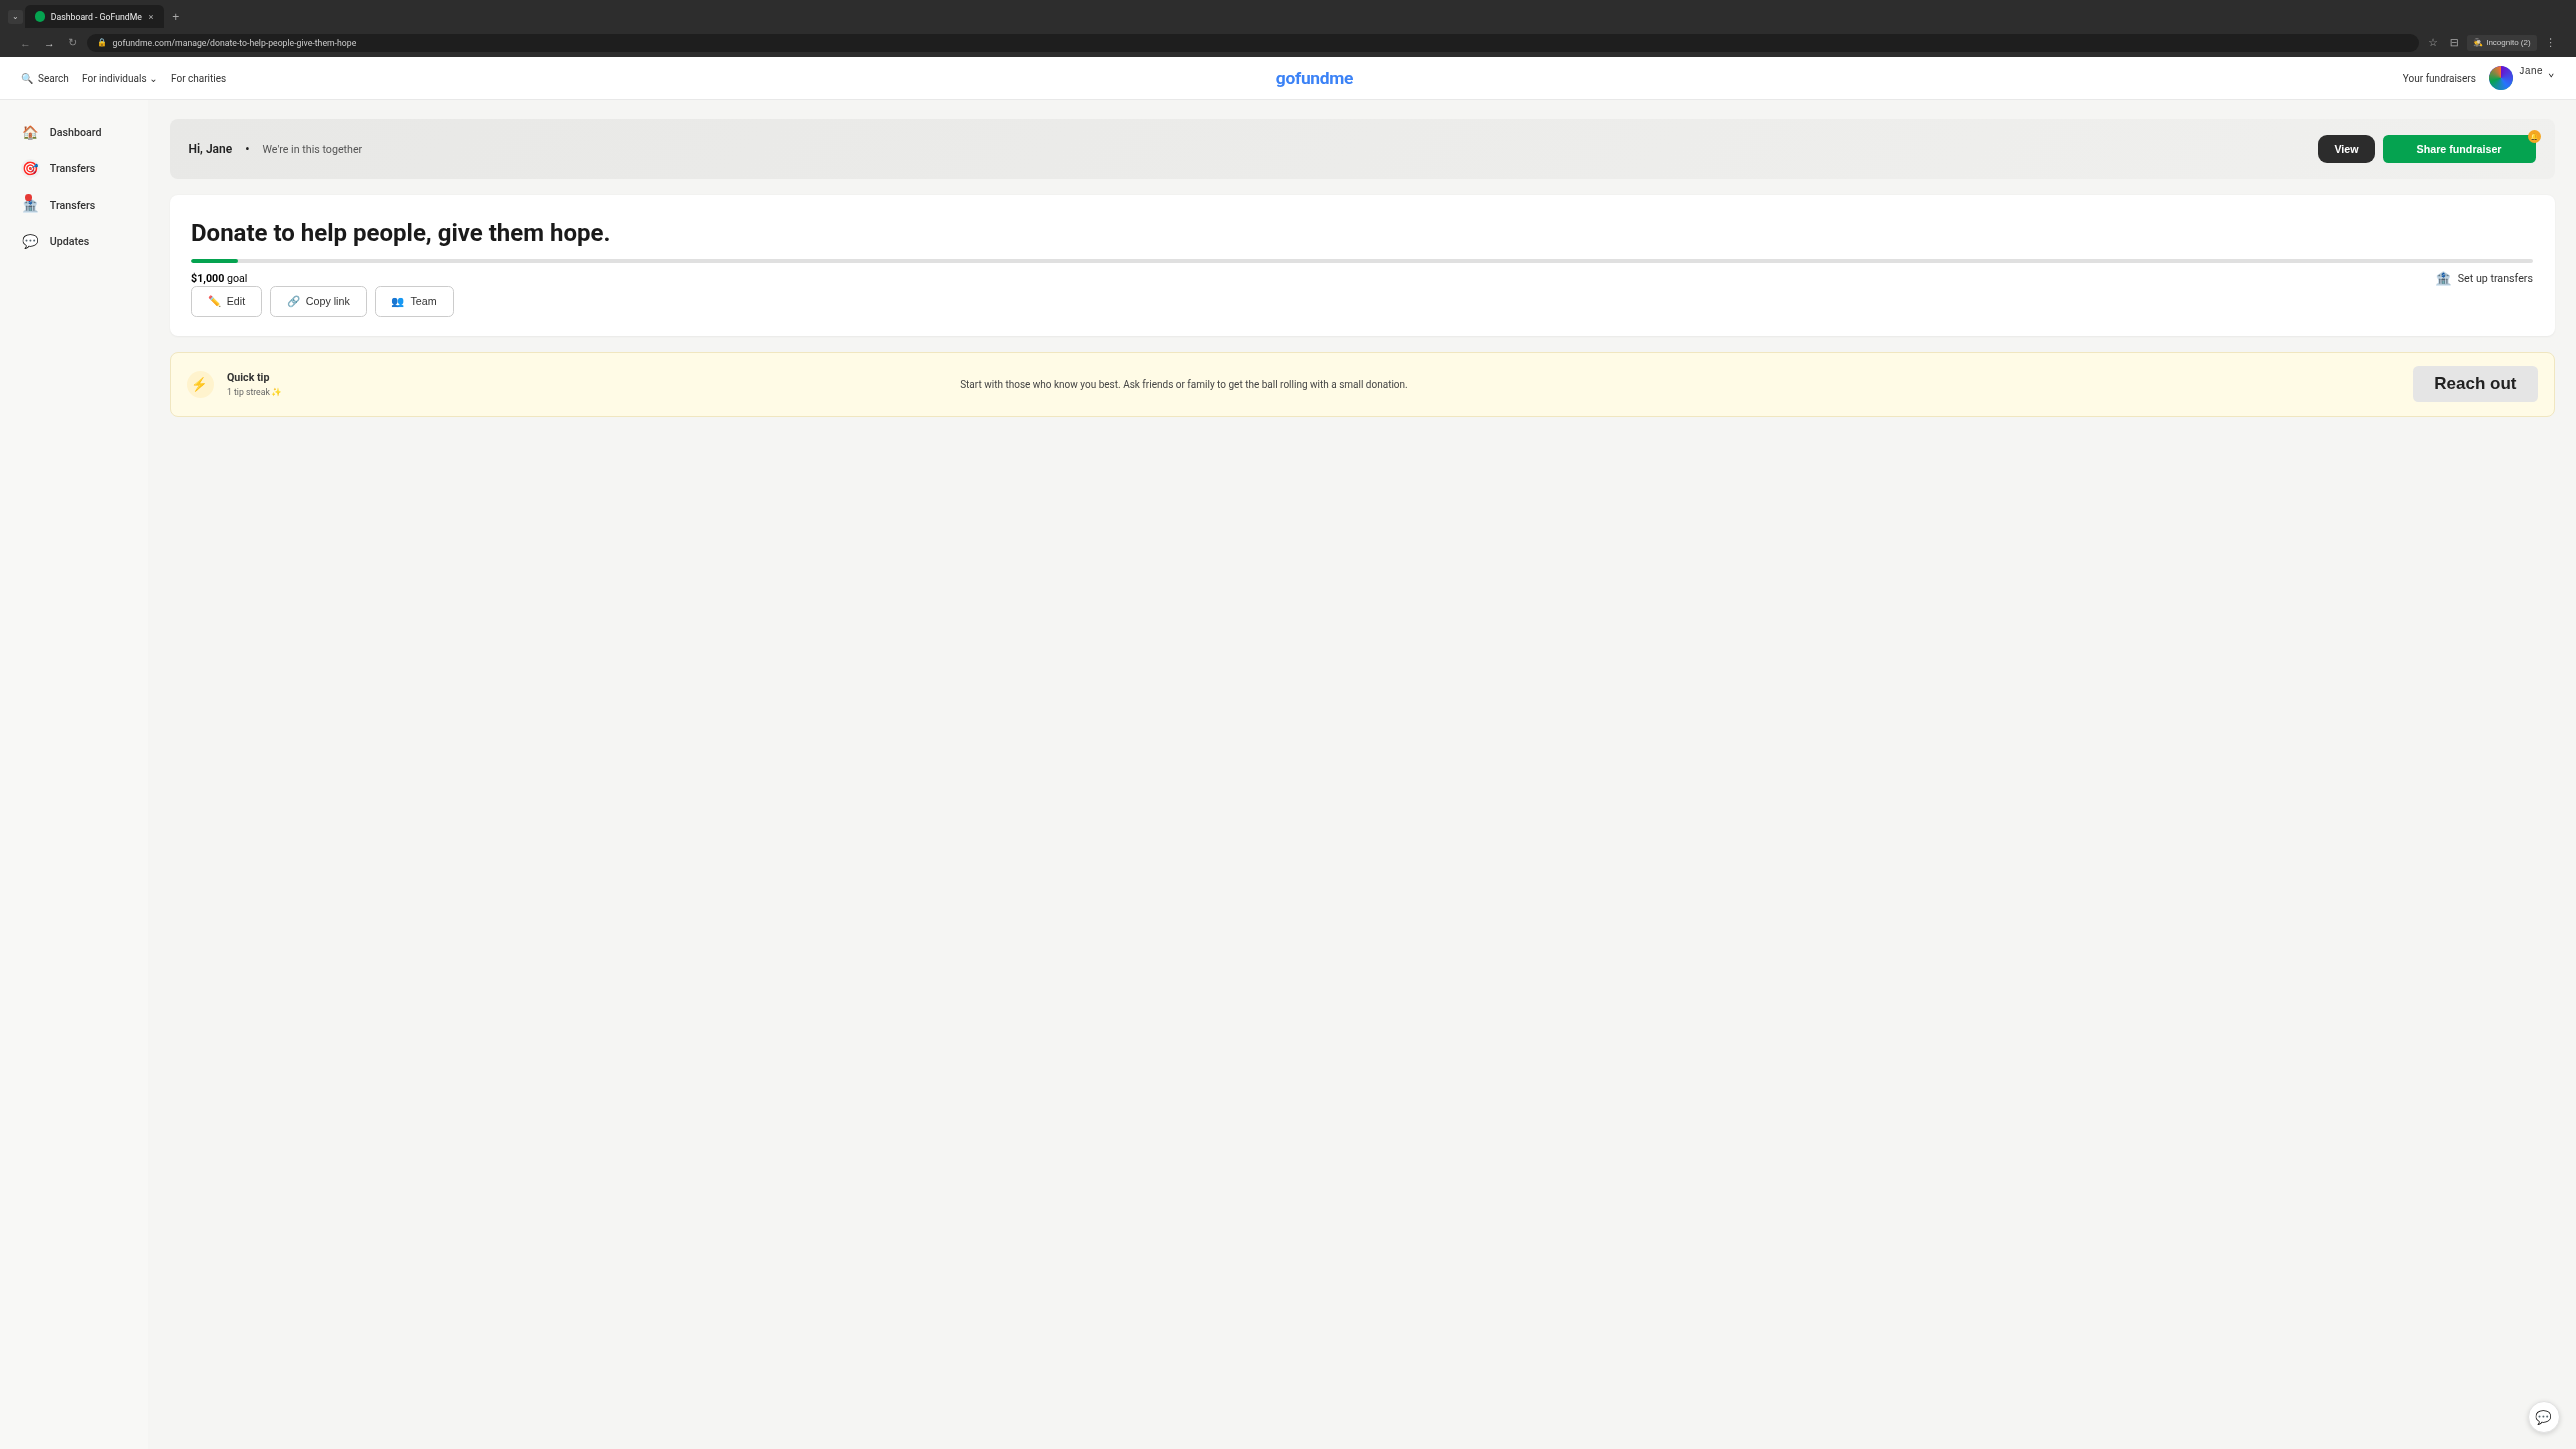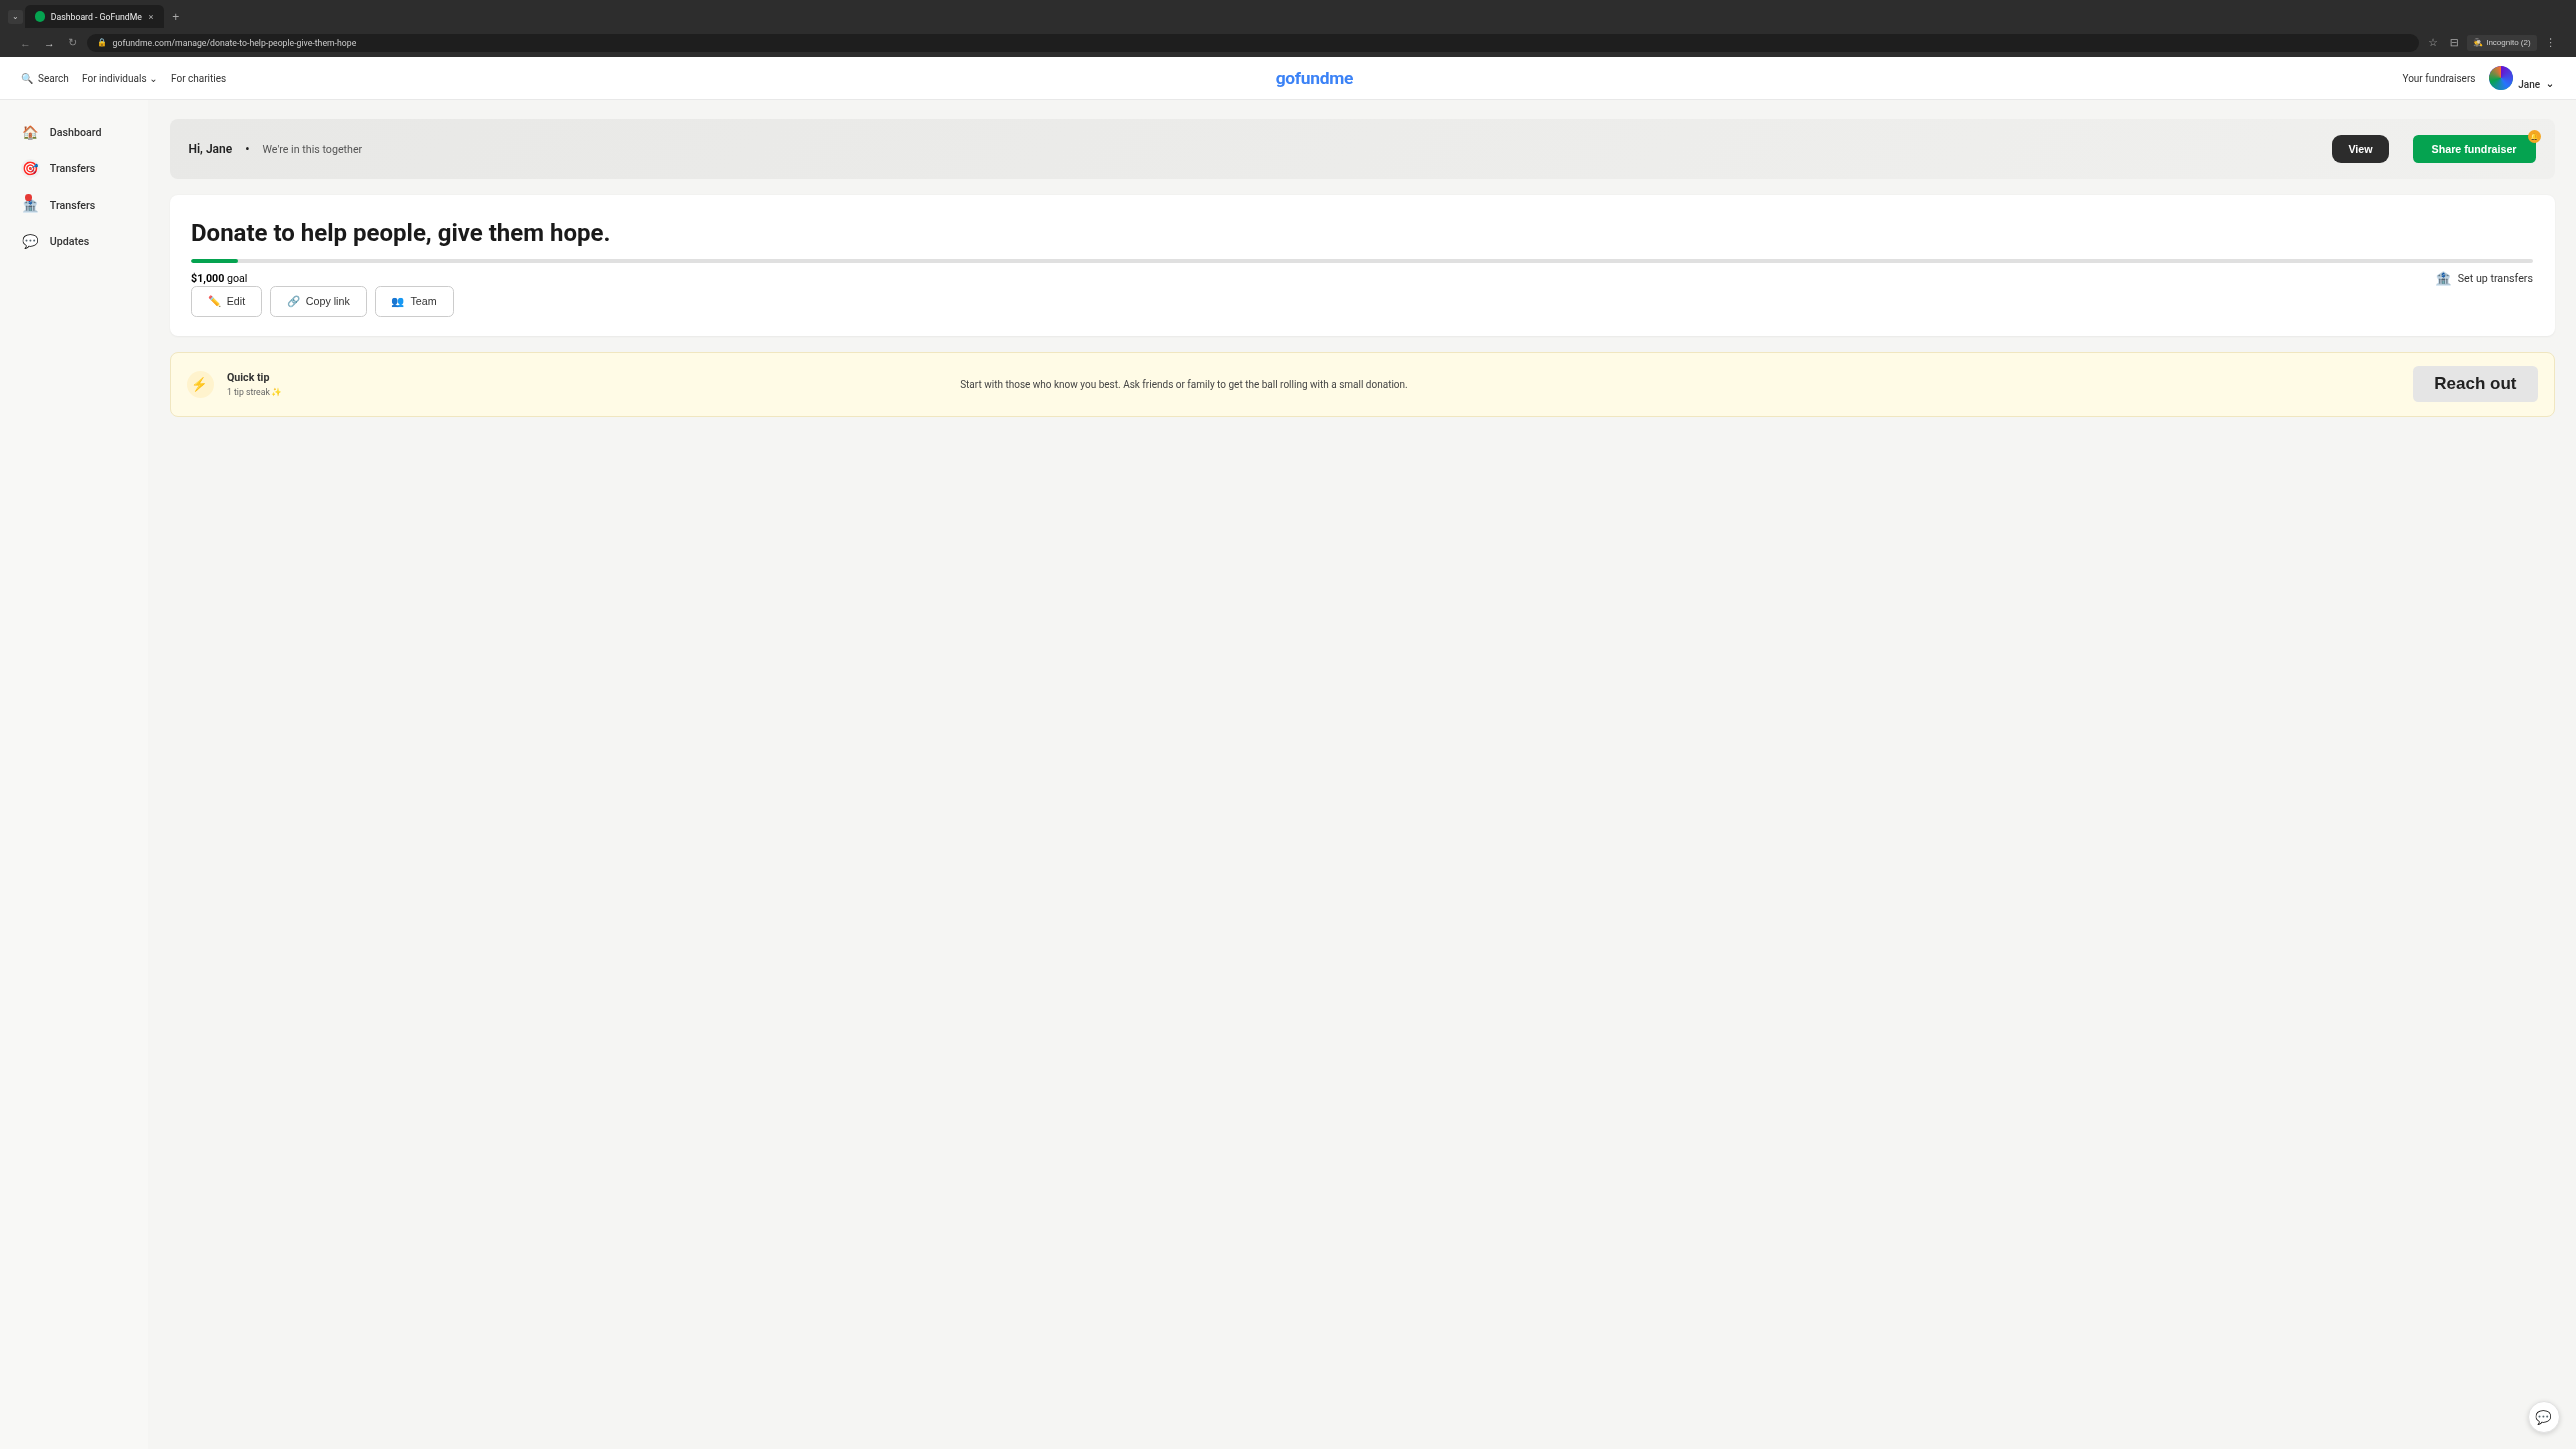--- a/index.html
+++ b/index.html
@@ -213,23 +213,24 @@
 
     .your-fundraisers-link {
       color: #333;
       text-decoration: none;
       font-size: 10px;
       cursor: pointer;
     }
 
     .user-menu {
       display: flex;
-      align-items: flex-end;
+      align-items: flex-start;
       gap: 5.4px;
       cursor: pointer;
+      font-family: Liberation Mono, monospace;
     }
 
     .user-avatar {
       width: 24px;
       height: 24px;
       border-radius: 50%;
       background: linear-gradient(135deg, #6a11cb, #2575fc, #05a350);
       overflow: hidden;
       display: flex;
       align-items: center;
@@ -357,26 +358,25 @@
       font-size: 10.7px;
       font-weight: 700;
       cursor: pointer;
     }
 
     .btn-share {
       background: #05a350;
       color: white;
       border: none;
       border-radius: 5.4px;
-      padding: 8px 19px;
+      padding: 8px 34px;
       font-size: 10.7px;
       font-weight: 600;
       cursor: pointer;
       position: relative;
-      margin-left: 16px;
     }
 
     .share-badge {
       position: absolute;
       top: -5.4px;
       right: -5.4px;
       width: 13.4px;
       height: 13.4px;
       background: #f5a623;
       border-radius: 50%;

